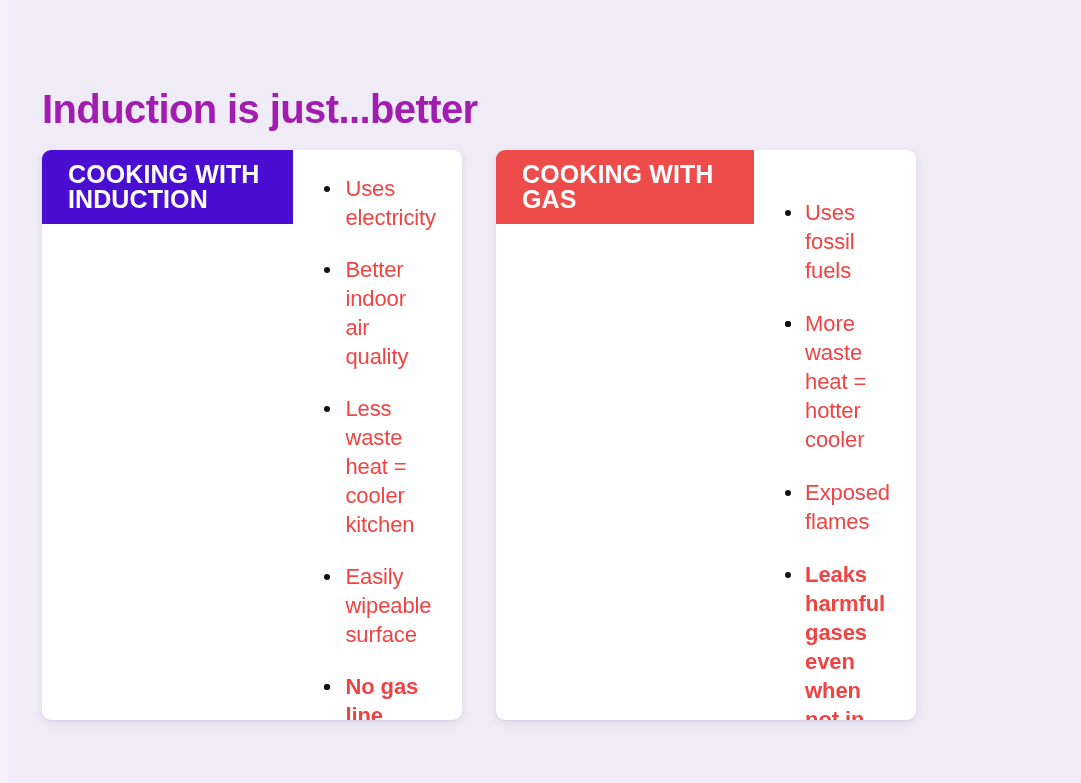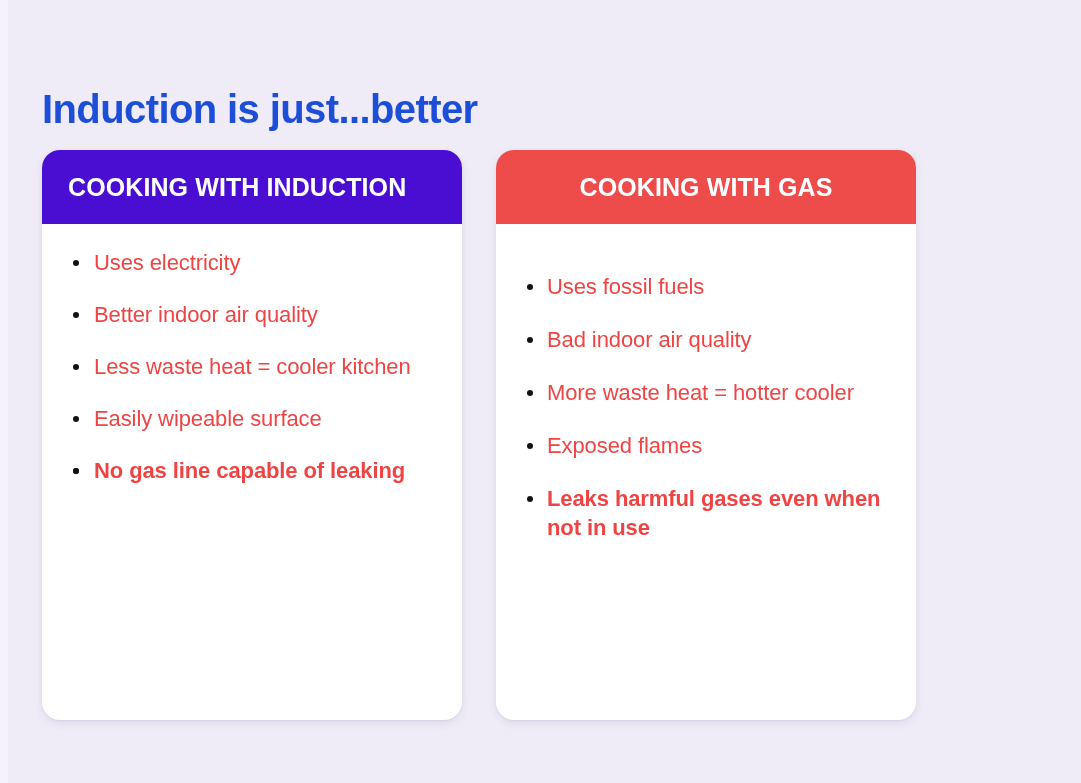--- a/index.html
+++ b/index.html
@@ -25,40 +25,40 @@
     pointer-events: none;
   }
   .page-title {
     position: absolute;
     left: 42px;
     top: 58px;
     font-size: 40px;
     line-height: 48px;
     font-weight: 800;
     letter-spacing: -0.6px;
-    color: #1d4ed8;
+    color: #a21caf;
     white-space: nowrap;
   }
   .cards {
     position: absolute;
     left: 42px;
     top: 150px;
     width: 998px;
     height: 570px;
     display: flex;
     gap: 34px;
   }
   .card {
     width: 420px;
     background: #ffffff;
-    border-radius: 18px;
+    border-radius: 9px;
     box-shadow: 0 3px 9px rgba(70, 50, 130, 0.10), 0 1px 2px rgba(70, 50, 130, 0.06);
     overflow: hidden;
     display: flex;
-    flex-direction: column;
+    flex-direction: row;
   }
   .card-header {
     height: 74px;
     display: flex;
     align-items: center;
     padding: 0 26px;
     box-sizing: border-box;
   }
   .card-header-title {
     color: #ffffff;
@@ -149,21 +149,20 @@
       <span class="card-header-title">COOKING WITH GAS</span>
     </div>
     <div class="card-body">
       <ul class="bullet-list">
         <li class="bullet-item">
           <span class="bullet-dot"></span>
           <span>Uses fossil fuels</span>
         </li>
         <li class="bullet-item">
           <span class="bullet-dot"></span>
-          <span>Bad indoor air quality</span>
         </li>
         <li class="bullet-item">
           <span class="bullet-dot"></span>
           <span>More waste heat = hotter cooler</span>
         </li>
         <li class="bullet-item">
           <span class="bullet-dot"></span>
           <span>Exposed flames</span>
         </li>
         <li class="bullet-item">

